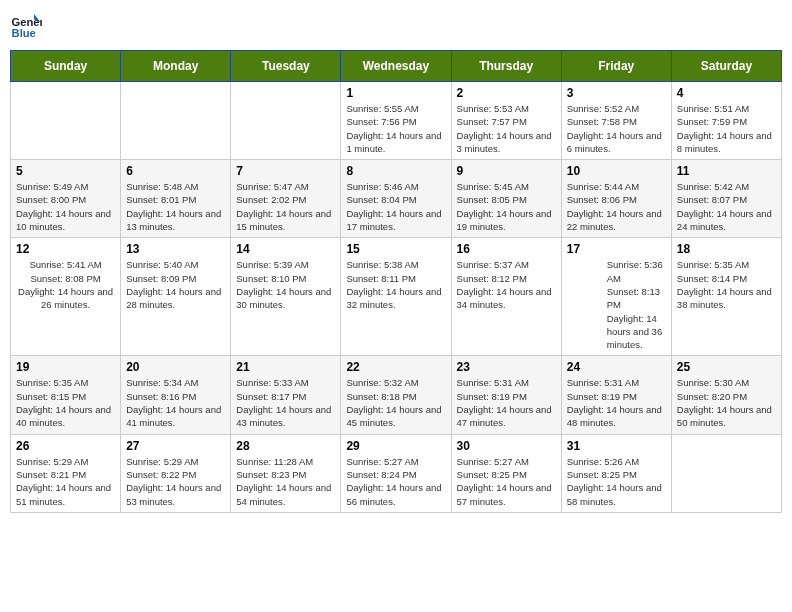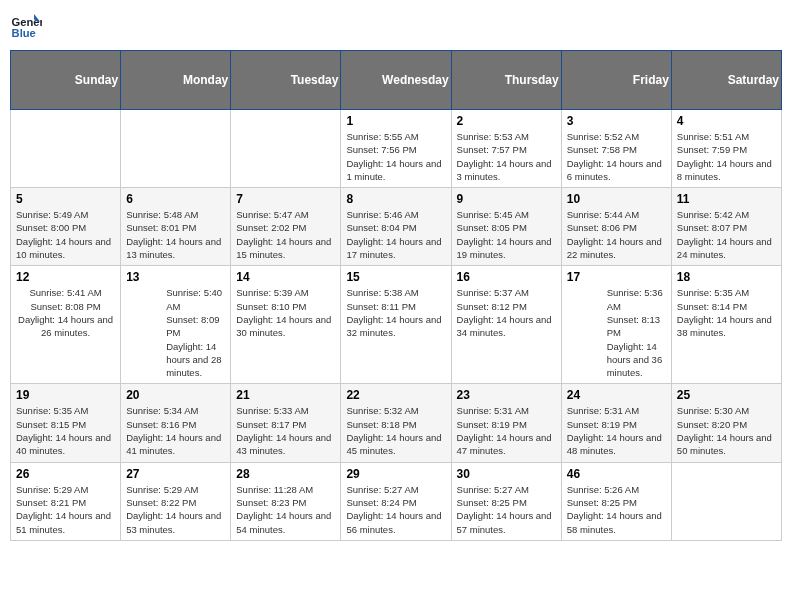--- a/index.html
+++ b/index.html
@@ -45,24 +45,24 @@
     .subtitle {
       font-size: 14px;
       color: #555;
     }
     table {
       width: 100%;
       border-collapse: collapse;
       font-size: 10.5px;
     }
     .day-header {
-      background-color: #737373;
+      background-color: #4d7c0f;
       color: white;
-      text-align: right;
-      padding: 22px 2px;
+      text-align: center;
+      padding: 8px 2px;
       font-size: 12px;
       font-weight: bold;
       border: 1px solid #1a4d8f;
     }
     td {
       border: 1px solid #ccc;
       vertical-align: top;
       padding: 4px 5px;
       min-height: 80px;
       width: 14.28%;
@@ -196,21 +196,21 @@
       </tr>
       <tr>
         <td>
           <div class="day-number">12</div>
           <div class="day-info" style="white-space: pre-line; text-align: center;">Sunrise: 5:41 AM
 Sunset: 8:08 PM
 Daylight: 14 hours and 26 minutes.</div>
         </td>
         <td>
           <div class="day-number">13</div>
-          <div class="day-info" style="white-space: pre-line; margin-left: 40px;">Sunrise: 5:40 AM
+          <div class="day-info" style="white-space: pre-line;">Sunrise: 5:40 AM
 Sunset: 8:09 PM
 Daylight: 14 hours and 28 minutes.</div>
         </td>
         <td>
           <div class="day-number">14</div>
           <div class="day-info" style="white-space: pre-line;">Sunrise: 5:39 AM
 Sunset: 8:10 PM
 Daylight: 14 hours and 30 minutes.</div>
         </td>
         <td>
@@ -307,21 +307,21 @@
 Sunset: 8:24 PM
 Daylight: 14 hours and 56 minutes.</div>
         </td>
         <td>
           <div class="day-number">30</div>
           <div class="day-info" style="white-space: pre-line;">Sunrise: 5:27 AM
 Sunset: 8:25 PM
 Daylight: 14 hours and 57 minutes.</div>
         </td>
         <td>
-          <div class="day-number">46</div>
+          <div class="day-number">31</div>
           <div class="day-info" style="white-space: pre-line;">Sunrise: 5:26 AM
 Sunset: 8:25 PM
 Daylight: 14 hours and 58 minutes.</div>
         </td>
         <td class="empty"></td>
       </tr>
     </tbody>
 </table>
 
 </body></html>

